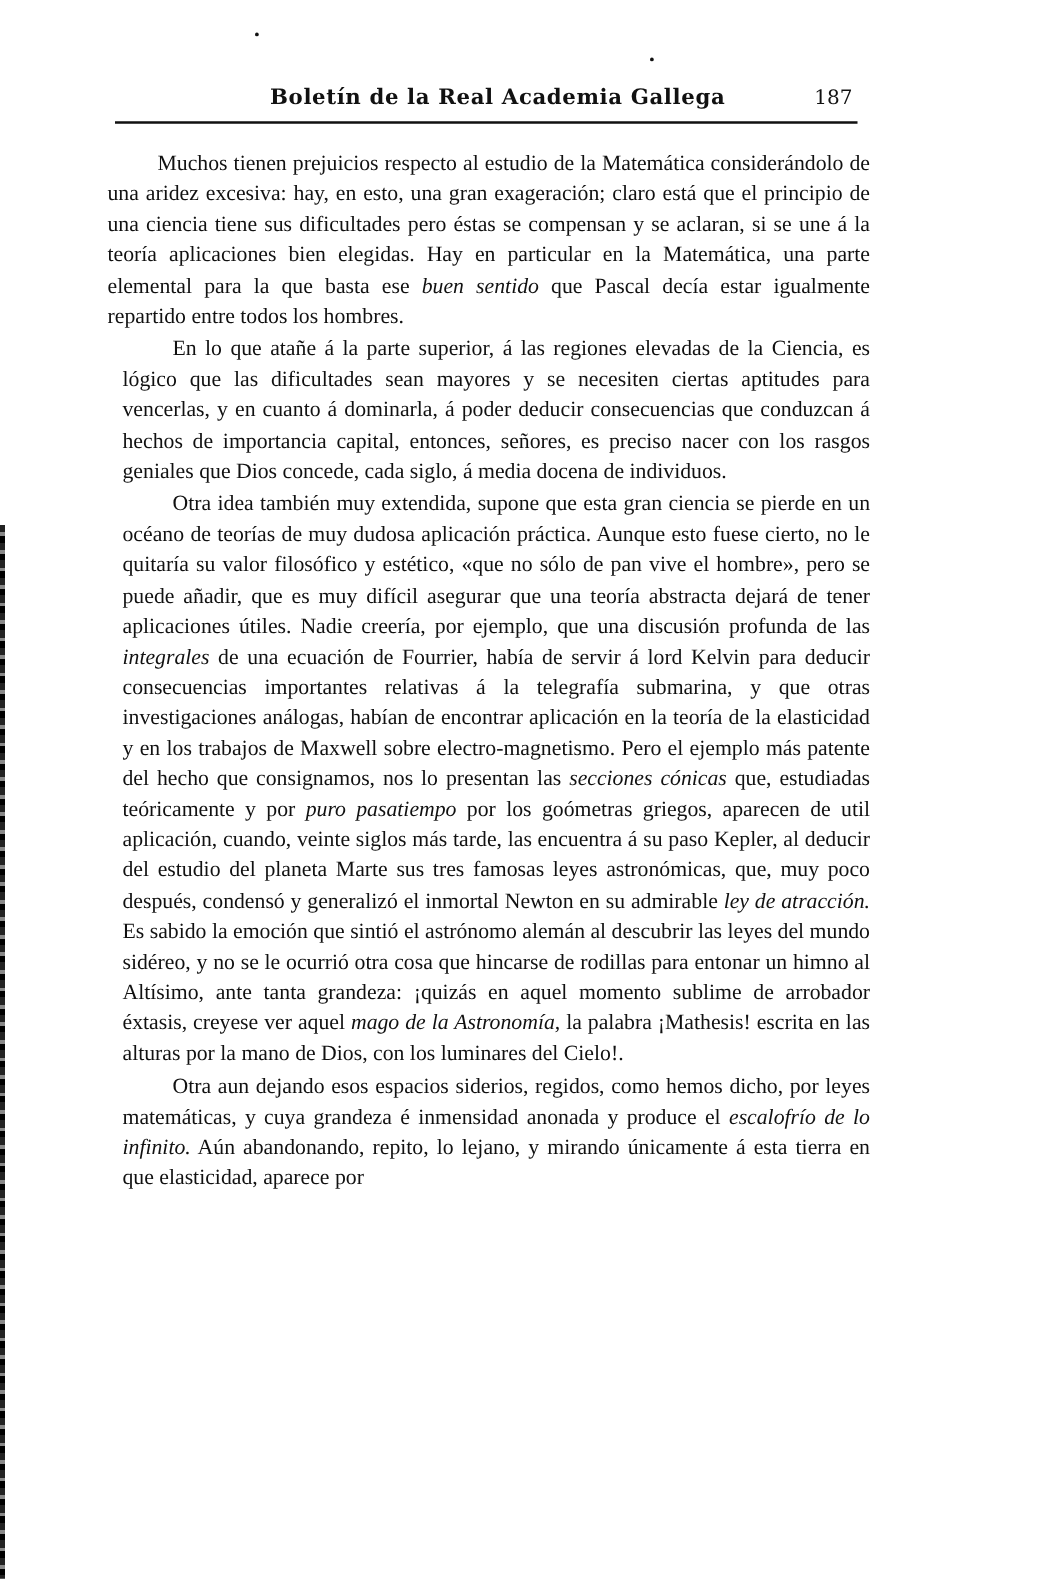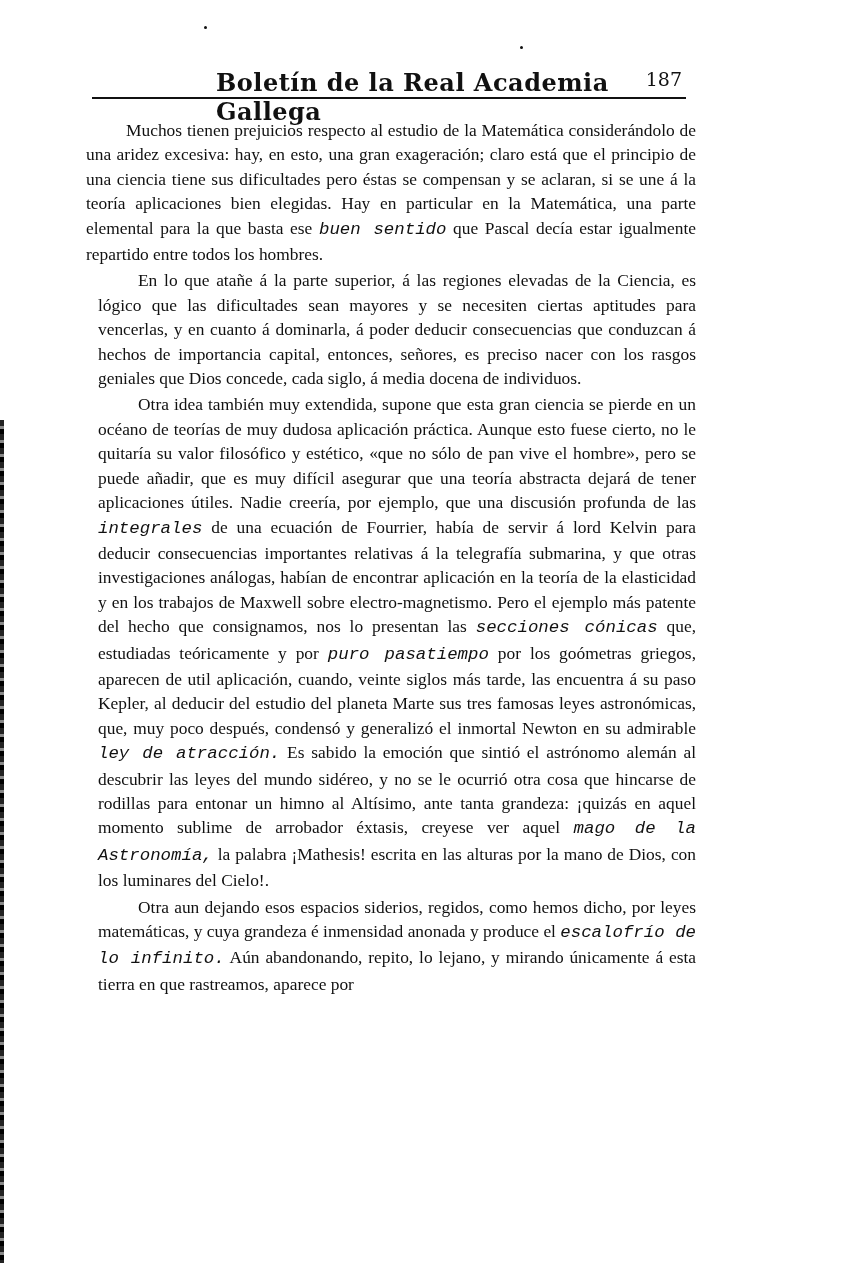--- a/index.html
+++ b/index.html
@@ -1,29 +1,29 @@
 <!DOCTYPE html>
 <html><head>
 <meta charset="utf-8">
 <style>
   html, body { margin: 0; padding: 0; background: #ffffff; }
   body { width: 850px; height: 1263px; position: relative; overflow: hidden;
          font-family: "Liberation Serif", "DejaVu Serif", serif; color: #111; }
   .left-edge { position: absolute; left: 0; top: 420px; width: 4px; height: 843px;
                background: repeating-linear-gradient(#222 0 6px, #888 6px 9px, #000 9px 14px); }
   .header { position: absolute; top: 66px; left: 92px; width: 594px; height: 30px; }
-  .running-title { position: absolute; left: 124px; top: 2px; font-size: 24px; letter-spacing: 0.5px;
-                   font-family: "DejaVu Serif", serif; font-weight: bold; }
-  .page-number { position: absolute; right: 4px; top: 2px; font-size: 19px; font-family: "DejaVu Serif", serif; }
+  .running-title { position: absolute; left: 124px; top: 2px; font-size: 17px; letter-spacing: 0.5px;
+                   font-family: "DejaVu Serif", serif; font-weight: bold; text-align: right; }
+  .page-number { position: absolute; right: 4px; top: 2px; font-size: 16px; font-family: "DejaVu Serif", serif; }
   .rule { position: absolute; left: 92px; top: 97px; width: 594px; height: 2px; background: #111; }
   .body-text { position: absolute; left: 86px; top: 118px; width: 610px; }
   .para { margin: 0; font-size: 17.4px; line-height: 24.4px; text-align: justify; text-indent: 40px; }
   .para + .para { margin-top: 0; margin-left: 12px; }
   .para.gap { margin-top: 2px; }
-  .para em { font-style: italic; font-family: Liberation Mono, monospace; }
+  .para em { font-style: italic; }
   .speck { position: absolute; width: 3px; height: 3px; background: #111; border-radius: 50%; }
 </style>
 </head>
 <body>
 
 <div class="left-edge"></div>
 
 <div class="header">
   <span class="running-title">Boletín de la Real Academia Gallega</span>
   <span class="page-number">187</span>
@@ -34,18 +34,18 @@
   <p class="para">
     <span>Muchos tienen prejuicios respecto al estudio de la Matemática considerándolo de una aridez excesiva: hay, en esto, una gran exageración; claro está que el principio de una ciencia tiene sus dificultades pero éstas se compensan y se aclaran, si se une á la teoría aplicaciones bien elegidas. Hay en particular en la Matemática, una parte elemental para la que basta ese </span><em>buen sentido</em><span> que Pascal decía estar igualmente repartido entre todos los hombres.</span>
   </p>
   <p class="para gap">
     <span>En lo que atañe á la parte superior, á las regiones elevadas de la Ciencia, es lógico que las dificultades sean mayores y se necesiten ciertas aptitudes para vencerlas, y en cuanto á dominarla, á poder deducir consecuencias que conduzcan á hechos de importancia capital, entonces, señores, es preciso nacer con los rasgos geniales que Dios concede, cada siglo, á media docena de individuos.</span>
   </p>
   <p class="para gap">
     <span>Otra idea también muy extendida, supone que esta gran ciencia se pierde en un océano de teorías de muy dudosa aplicación práctica. Aunque esto fuese cierto, no le quitaría su valor filosófico y estético, «que no sólo de pan vive el hombre», pero se puede añadir, que es muy difícil asegurar que una teoría abstracta dejará de tener aplicaciones útiles. Nadie creería, por ejemplo, que una discusión profunda de las </span><em>integrales</em><span> de una ecuación de Fourrier, había de servir á lord Kelvin para deducir consecuencias importantes relativas á la telegrafía submarina, y que otras investigaciones análogas, habían de encontrar aplicación en la teoría de la elasticidad y en los trabajos de Maxwell sobre electro-magnetismo. Pero el ejemplo más patente del hecho que consignamos, nos lo presentan las </span><em>secciones cónicas</em><span> que, estudiadas teóricamente y por </span><em>puro pasatiempo</em><span> por los goómetras griegos, aparecen de util aplicación, cuando, veinte siglos más tarde, las encuentra á su paso Kepler, al deducir del estudio del planeta Marte sus tres famosas leyes astronómicas, que, muy poco después, condensó y generalizó el inmortal Newton en su admirable </span><em>ley de atracción.</em><span> Es sabido la emoción que sintió el astrónomo alemán al descubrir las leyes del mundo sidéreo, y no se le ocurrió otra cosa que hincarse de rodillas para entonar un himno al Altísimo, ante tanta grandeza: ¡quizás en aquel momento sublime de arrobador éxtasis, creyese ver aquel </span><em>mago de la Astronomía,</em><span> la palabra ¡Mathesis! escrita en las alturas por la mano de Dios, con los luminares del Cielo!.</span>
   </p>
   <p class="para gap">
-    <span>Otra aun dejando esos espacios siderios, regidos, como hemos dicho, por leyes matemáticas, y cuya grandeza é inmensidad anonada y produce el </span><em>escalofrío de lo infinito.</em><span> Aún abandonando, repito, lo lejano, y mirando únicamente á esta tierra en que rastreamos, aparece por</span>
+    <span>Otra aun dejando esos espacios siderios, regidos, como hemos dicho, por leyes matemáticas, y cuya grandeza é inmensidad anonada y produce el </span><em>escalofrío de lo infinito.</em><span> Aún abandonando, repito, lo lejano, y mirando únicamente á esta tierra en que elasticidad, aparece por</span>
   </p>
 </div>
 
 <div class="speck" style="left:204px;top:26px;"></div>
 <div class="speck" style="left:520px;top:46px;"></div>
 
 </body></html>

